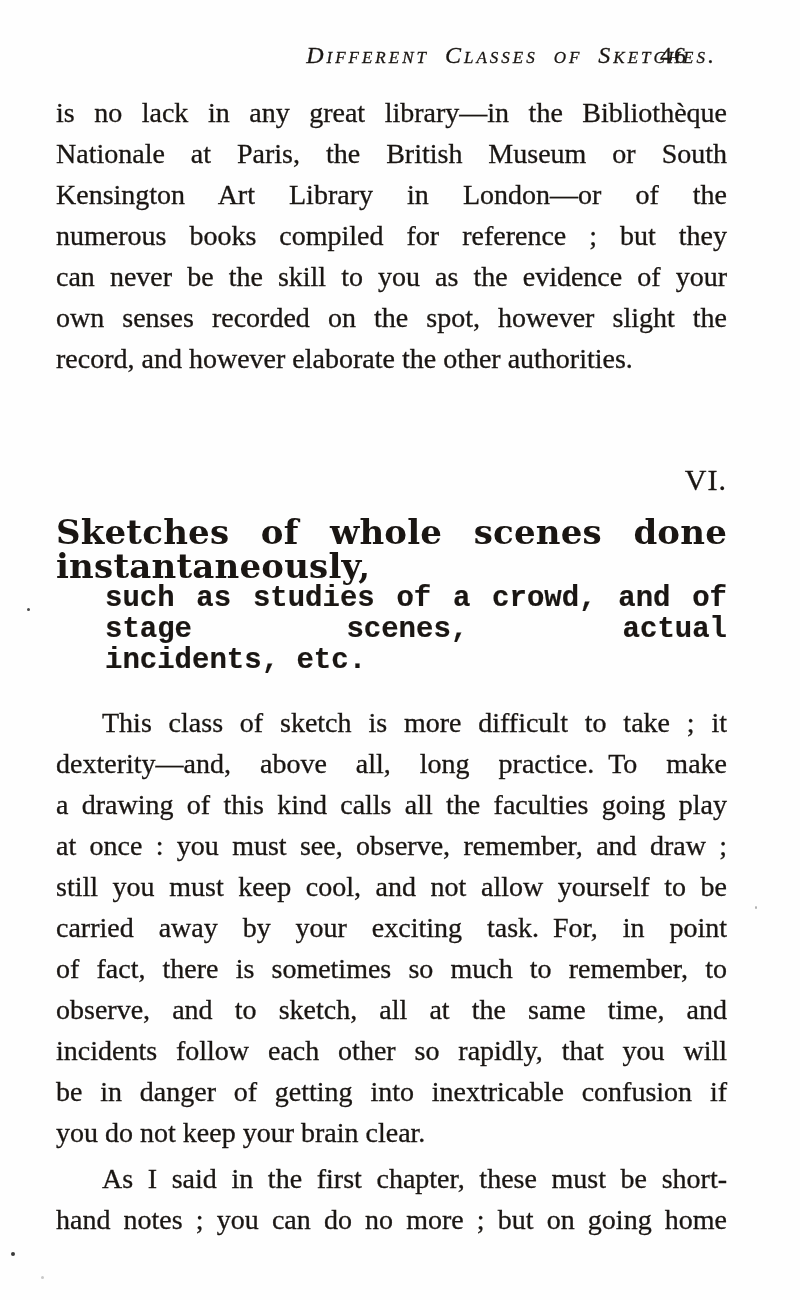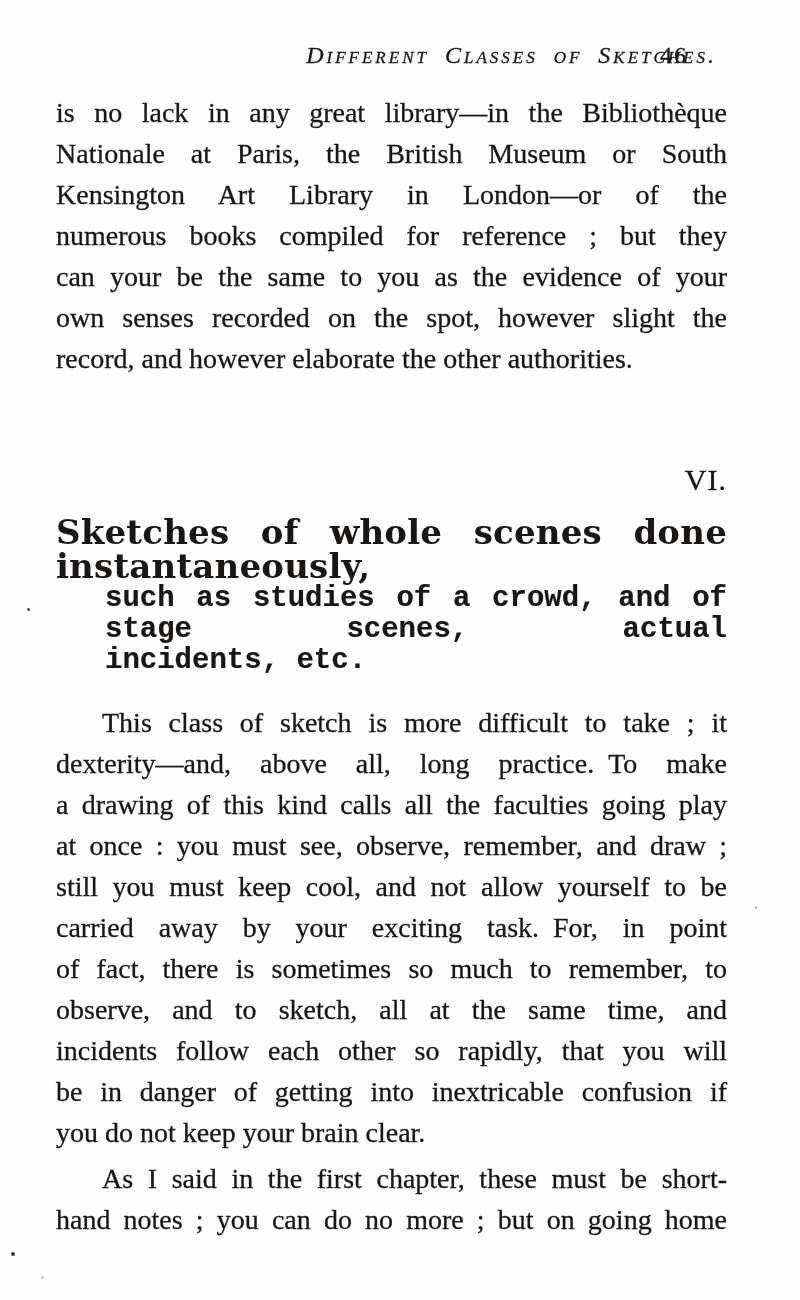--- a/index.html
+++ b/index.html
@@ -112,21 +112,21 @@
   </div>
 
   <div class="page-number">46</div>
 
   <div class="page-body">
       <div>
         <div class="line just">is no lack in any great library—in the Bibliothèque</div>
         <div class="line just">Nationale at Paris, the British Museum or South</div>
         <div class="line just">Kensington Art Library in London—or of the</div>
         <div class="line just">numerous books compiled for reference ; but they</div>
-        <div class="line just">can your be the same to you as the evidence of your</div>
+        <div class="line just">can never be the skill to you as the evidence of your</div>
         <div class="line just">own senses recorded on the spot, however slight the</div>
         <div class="line">record, and however elaborate the other authorities.</div>
       </div>
       <div class="section-number">VI.</div>
       <div>
         <div class="heading-main just">Sketches of whole scenes done instantaneously,</div>
         <div class="heading-sub just">such as studies of a crowd, and of stage scenes, actual</div>
         <div class="heading-sub">incidents, etc.</div>
       </div>
       <div>

